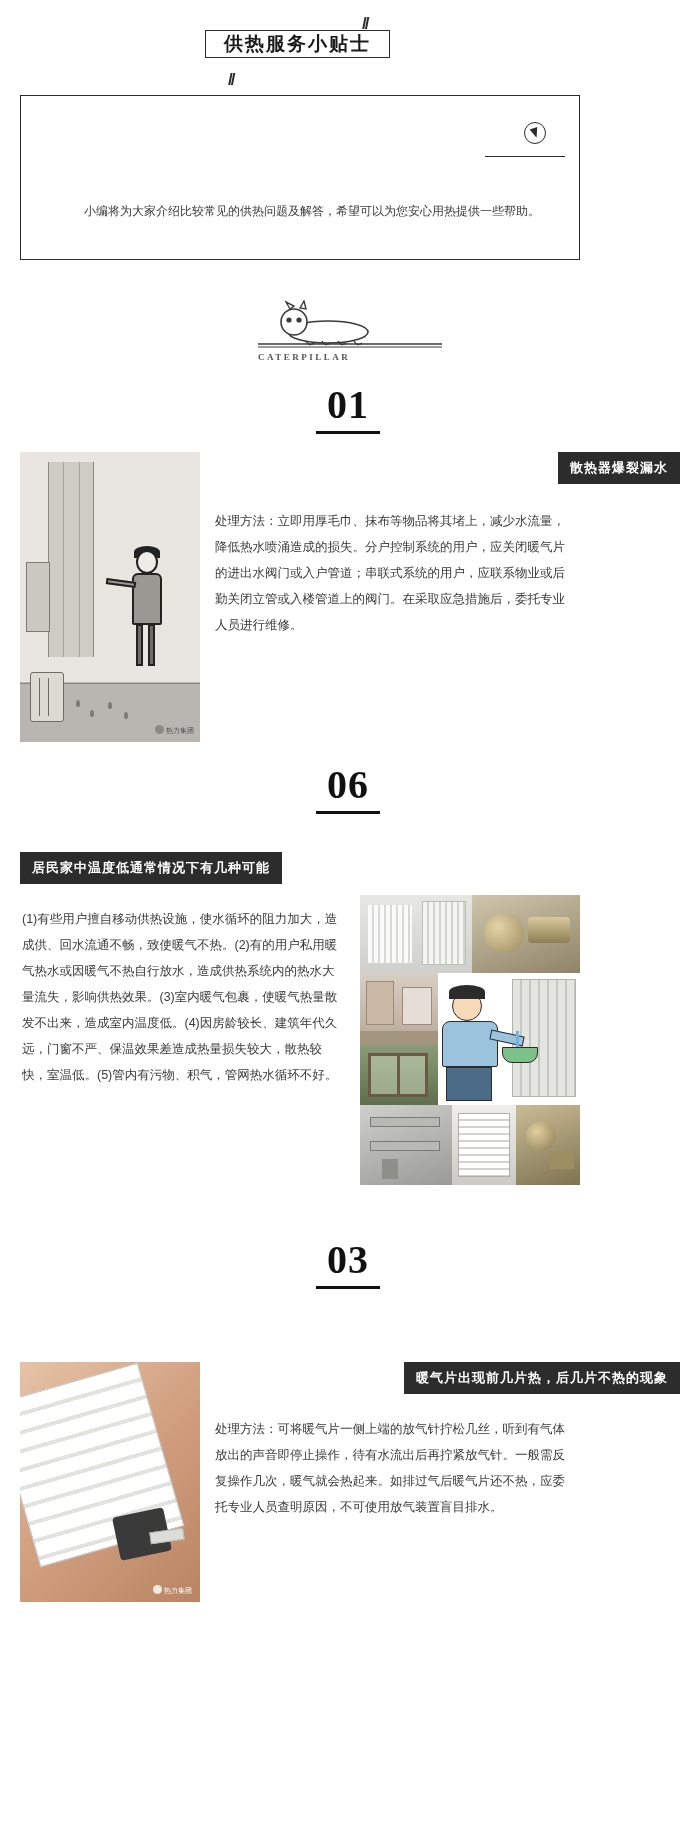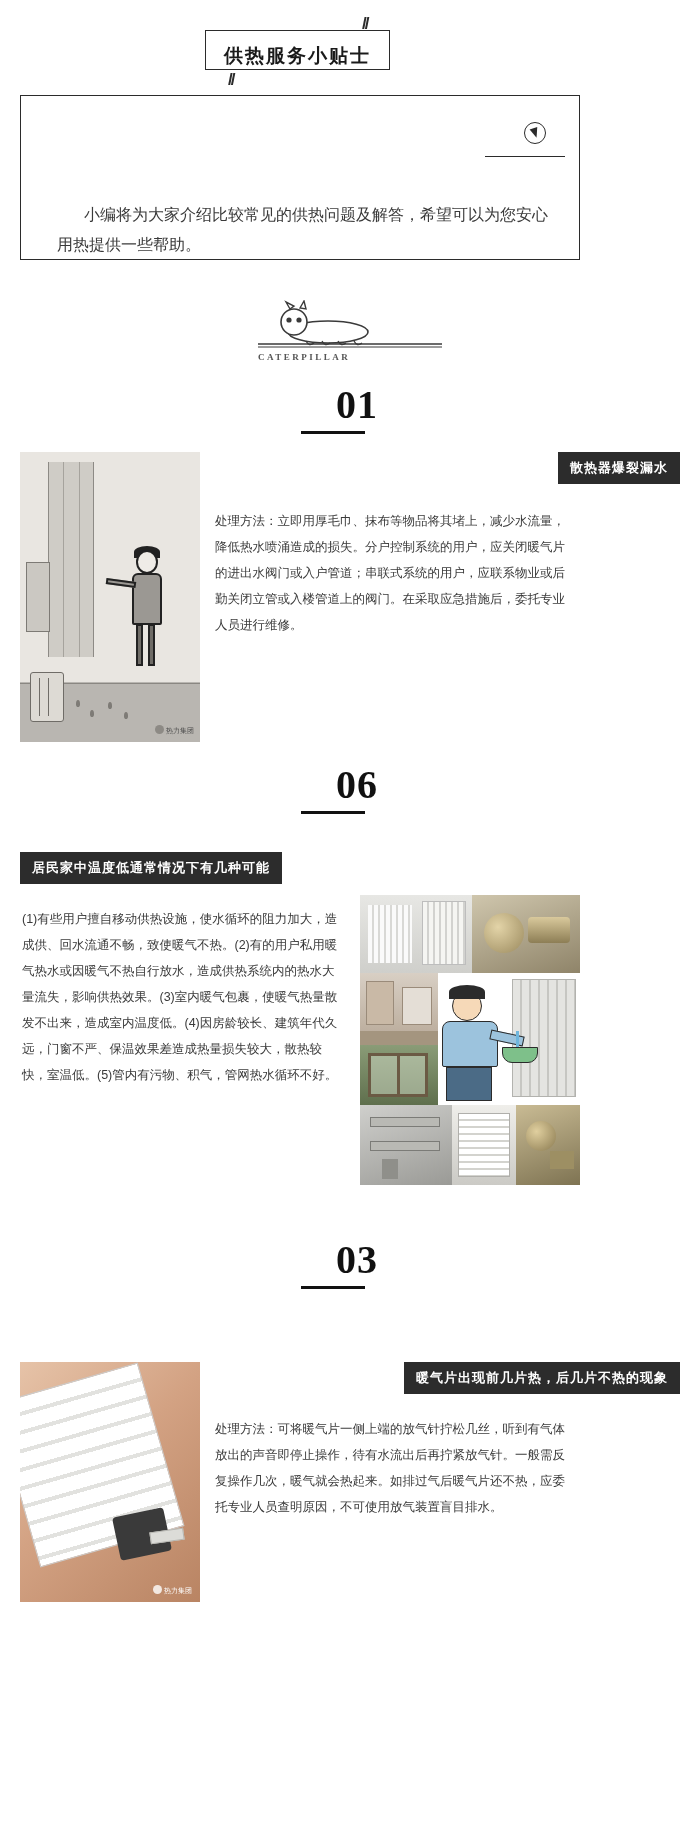--- a/index.html
+++ b/index.html
@@ -19,24 +19,24 @@
   
   .header-wrap {
     position: relative;
     height: 92px;
   }
   .header-title-box {
     position: absolute;
     left: 205px;
     top: 30px;
     width: 185px;
-    height: 40px;
+    height: 28px;
     border: 1px solid #2b2b2b;
     display: flex;
-    align-items: flex-end;
+    align-items: flex-start;
     justify-content: center;
   }
   .header-title-box .title-text {
     font-size: 19px;
     font-weight: bold;
     letter-spacing: 2px;
     color: #1a1a1a;
   }
   .slash {
     position: absolute;
@@ -83,21 +83,21 @@
     border-left: 4px solid transparent;
     border-right: 4px solid transparent;
     border-top: 10px solid #2b2b2b;
     transform: rotate(-18deg);
   }
   .intro-text {
     position: absolute;
     left: 36px;
     top: 88px;
     width: 498px;
-    font-size: 16px;
+    font-size: 12px;
     line-height: 30px;
     color: #3a3a3a;
     text-indent: 27px;
   }
 
   
   .caterpillar {
     position: absolute;
     left: 250px;
     top: 300px;
@@ -112,22 +112,22 @@
     letter-spacing: 2.5px;
     color: #555;
     font-family: "Liberation Serif", serif;
     font-weight: bold;
   }
 
   
   .section-num {
     position: absolute;
     width: 90px;
-    text-align: right;
-    left: 288px;
+    text-align: center;
+    left: 303px;
   }
   .section-num .num {
     font-size: 40px;
     font-weight: bold;
     font-family: "Liberation Serif", serif;
     letter-spacing: 1px;
     line-height: 40px;
     color: #111;
   }
   .section-num .bar {

